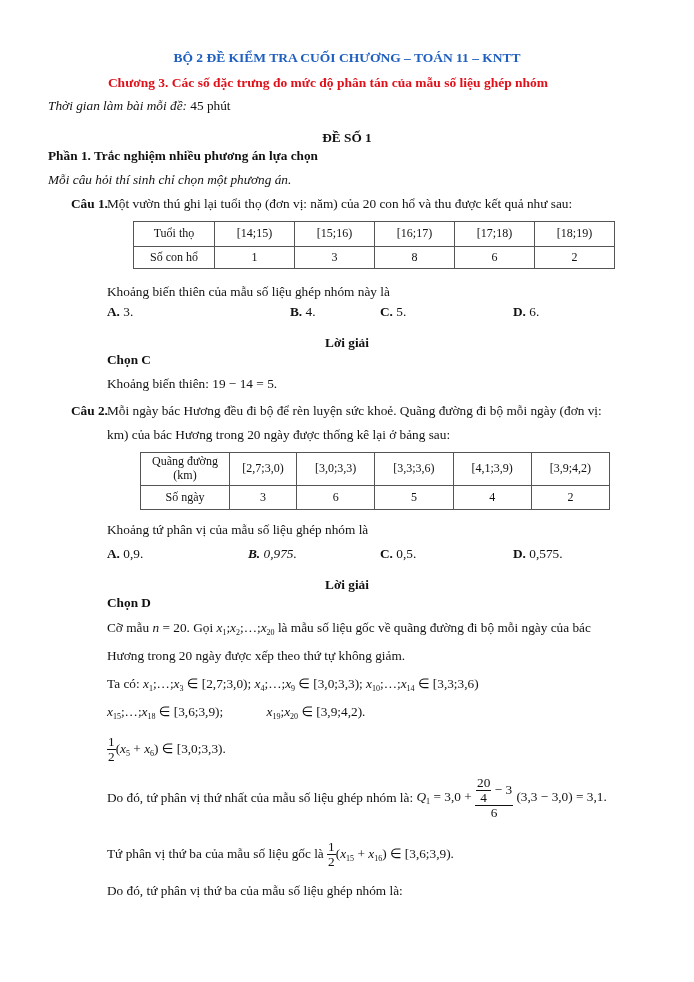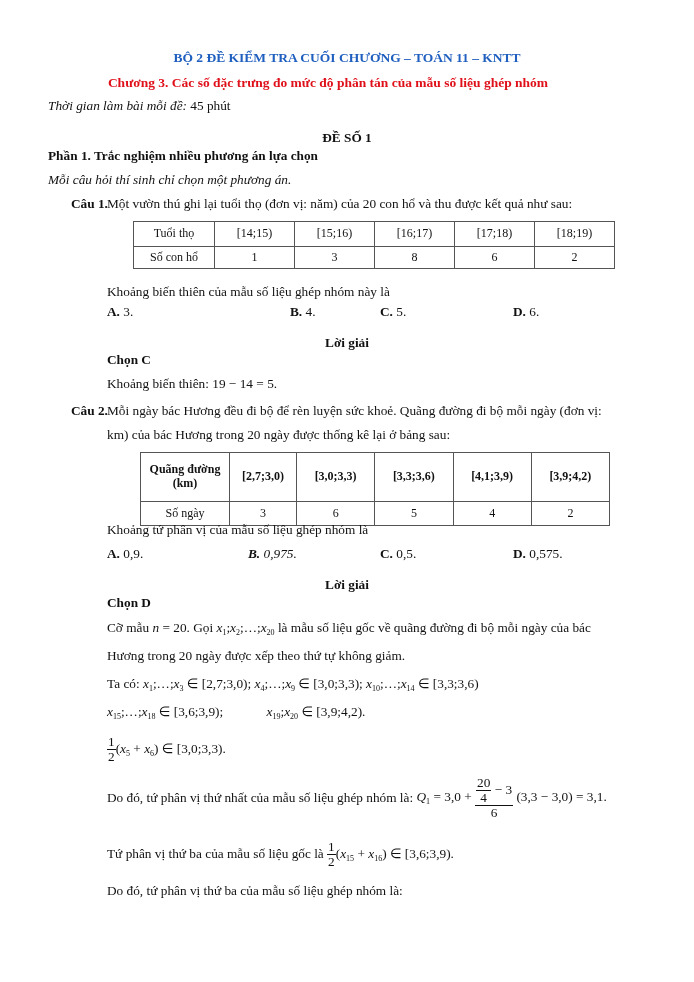--- a/index.html
+++ b/index.html
@@ -103,21 +103,21 @@
 <div class="abs" style="left:107px; top:376px;">
   <span>Khoảng biến thiên: </span><span class="math">19 − 14 = 5</span><span>.</span>
 </div>
 
 <div class="abs qlabel" style="left:48px; top:403px;">Câu 2.</div>
 <div class="abs" style="left:107px; top:403px;">Mỗi ngày bác Hương đều đi bộ để rèn luyện sức khoẻ. Quãng đường đi bộ mỗi ngày (đơn vị:</div>
 <div class="abs" style="left:107px; top:427px;">km) của bác Hương trong 20 ngày được thống kê lại ở bảng sau:</div>
 
 <table class="data" style="left:140px; top:452px; width:470px;">
   <tbody>
-      <tr style="height:49px;font-weight:bold;">
+      <tr style="height:33px;">
     <td style="width:88px;">
       <div>Quãng đường</div>
       <div>(km)</div>
     </td>
     <td style="width:66px;">[2,7;3,0)</td>
     <td>[3,0;3,3)</td>
     <td>[3,3;3,6)</td>
     <td>[4,1;3,9)</td>
     <td>[3,9;4,2)</td>
   </tr>

